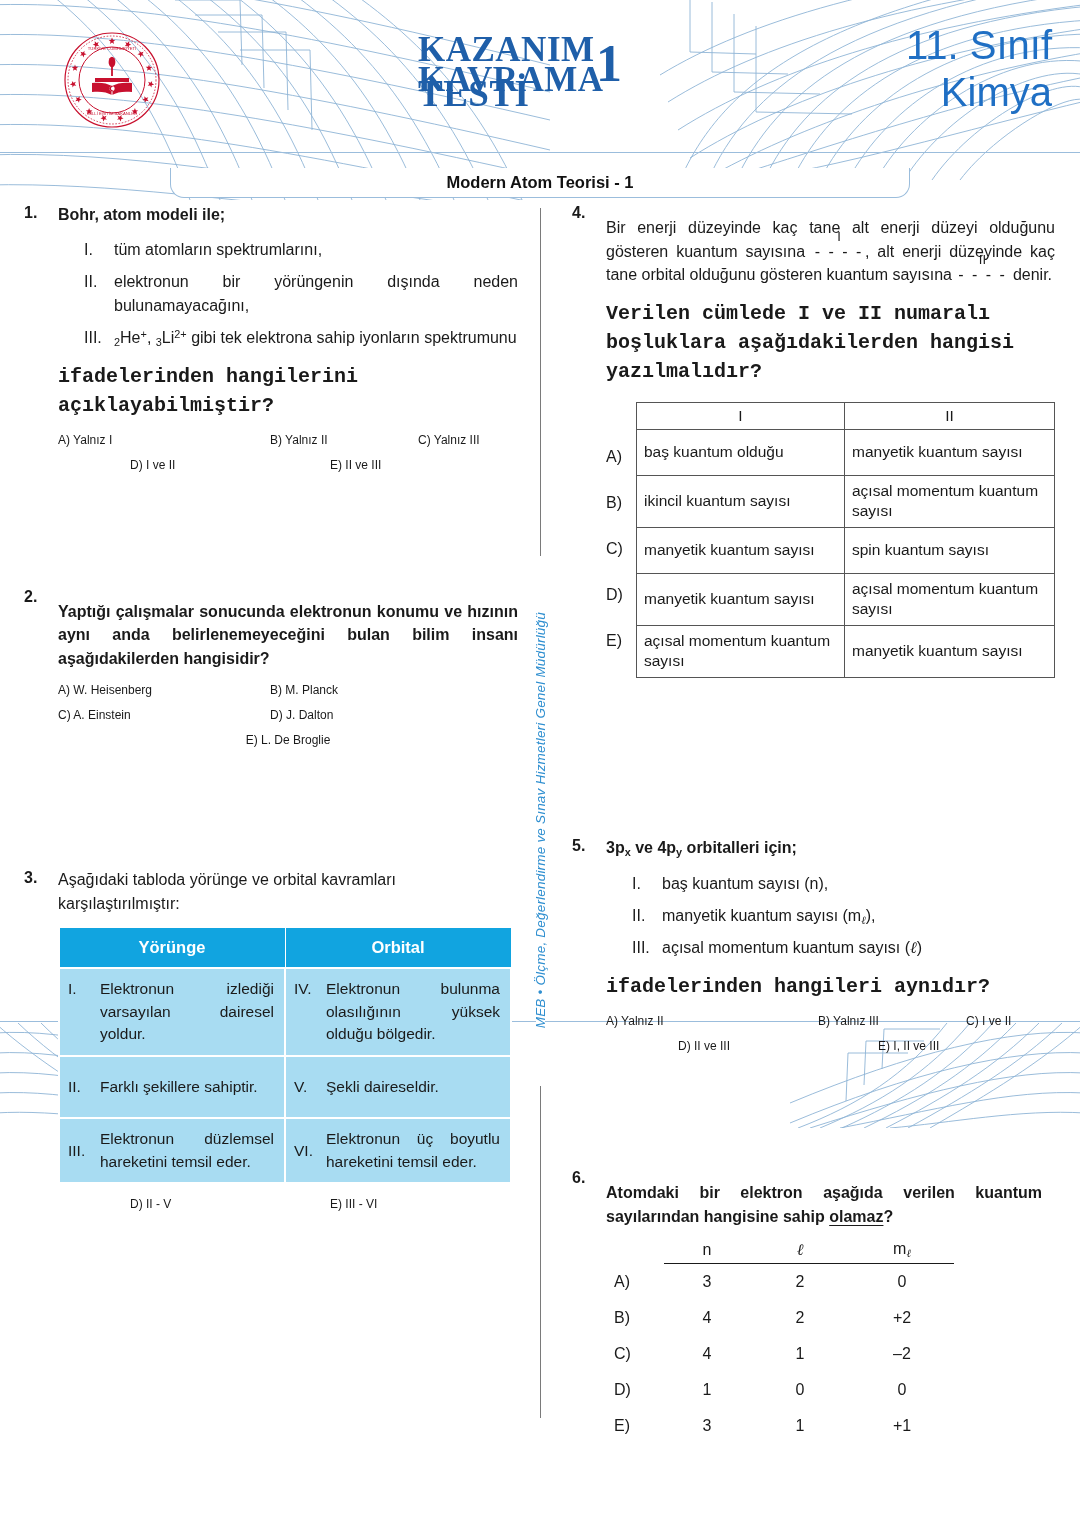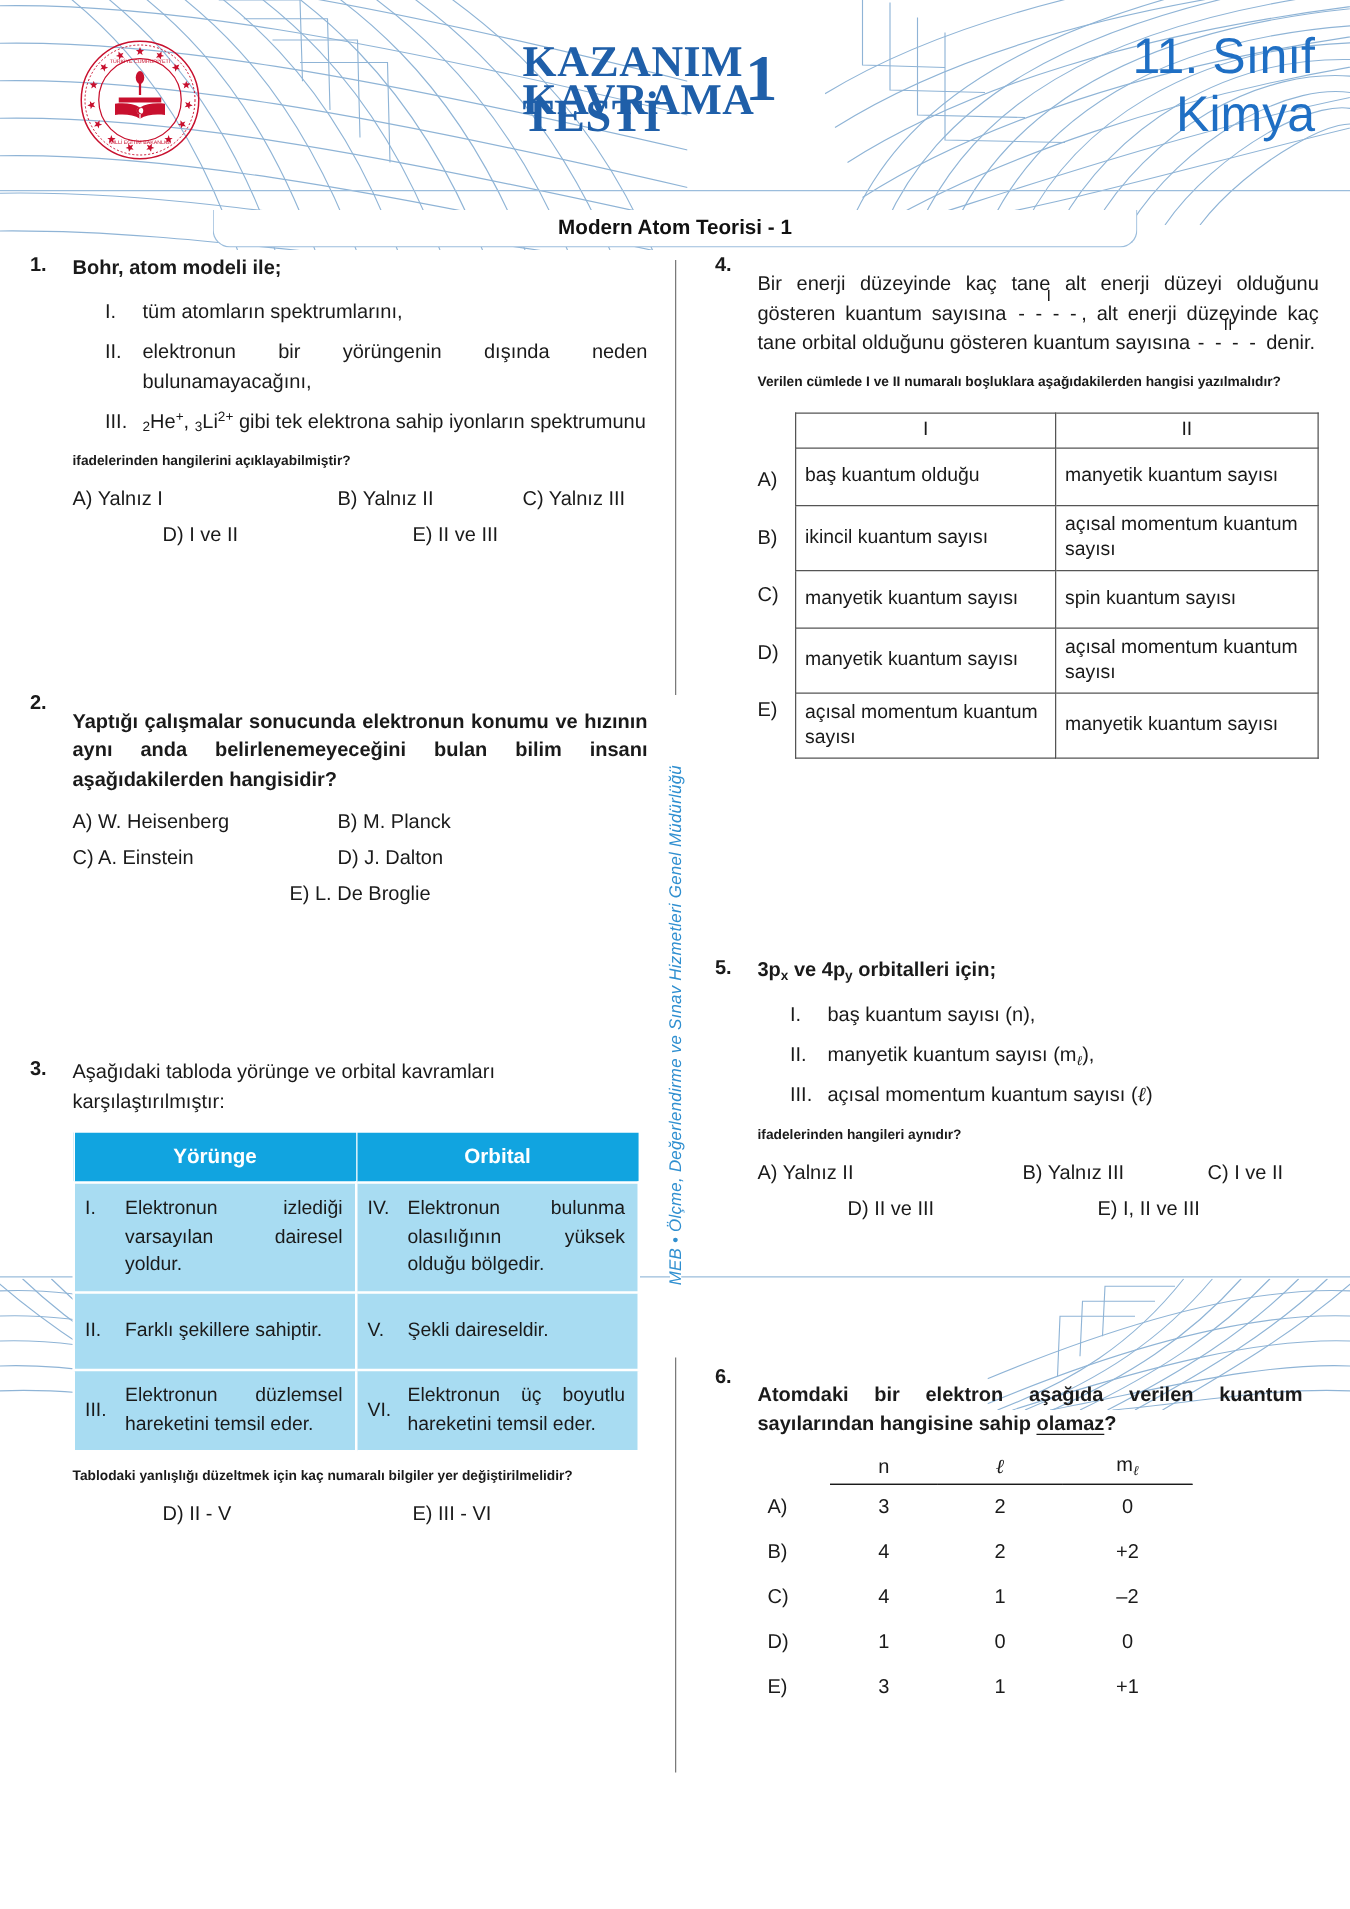--- a/index.html
+++ b/index.html
@@ -102,23 +102,23 @@
   .q-body { flex: 1 1 auto; }
   .stem { font-size: 16px; line-height: 1.47; }
   .stem.bold { font-weight: 700; }
   .stem.just { text-align: justify; margin-top: 13px; }
 
   .roman-list { margin: 11px 0 0 0; padding-left: 26px; }
   .roman-item { display: flex; font-size: 16px; line-height: 1.5; margin-bottom: 8px; }
   .roman-item .rl { flex: 0 0 30px; }
   .roman-item .rt { flex: 1 1 auto; text-align: justify; }
 
-  .ask { font-size: 11px; font-weight: 700; margin-top: 12px; line-height: 1.45; }
-
-  .opts { margin-top: 13px; font-size: 16px; }
+  .ask { font-size: 20px; font-weight: 700; margin-top: 12px; line-height: 1.45; font-family: Liberation Mono, monospace; }
+
+  .opts { margin-top: 13px; font-size: 12px; }
   .opt-row { display: flex; margin-bottom: 11px; }
   .opt { white-space: nowrap; }
   .row3 .opt:nth-child(1) { width: 212px; }
   .row3 .opt:nth-child(2) { width: 148px; }
   .row2 { padding-left: 72px; }
   .row2 .opt:nth-child(1) { width: 200px; }
   .opt2col { display: flex; margin-bottom: 11px; }
   .opt2col .opt:nth-child(1) { width: 212px; }
   .center-row { justify-content: center; }
 
@@ -494,21 +494,20 @@
                 <td>
                   <div class="cmp-cell">
                       <span class="cl">VI.</span>
                       <span class="ct">Elektronun üç boyutlu hareketini temsil eder.</span>
                     </div>
                 </td>
               </tr>
             </tbody>
           </table>
 
-          <div class="ask">Tablodaki yanlışlığı düzeltmek için kaç numaralı bilgiler yer değiştirilmelidir?</div>
 
           <div class="opts">
             <div class="opt-row row2">
               <span class="opt">D) II - V</span>
               <span class="opt">E) III - VI</span>
             </div>
           </div>
         </div>
       </div>
 

